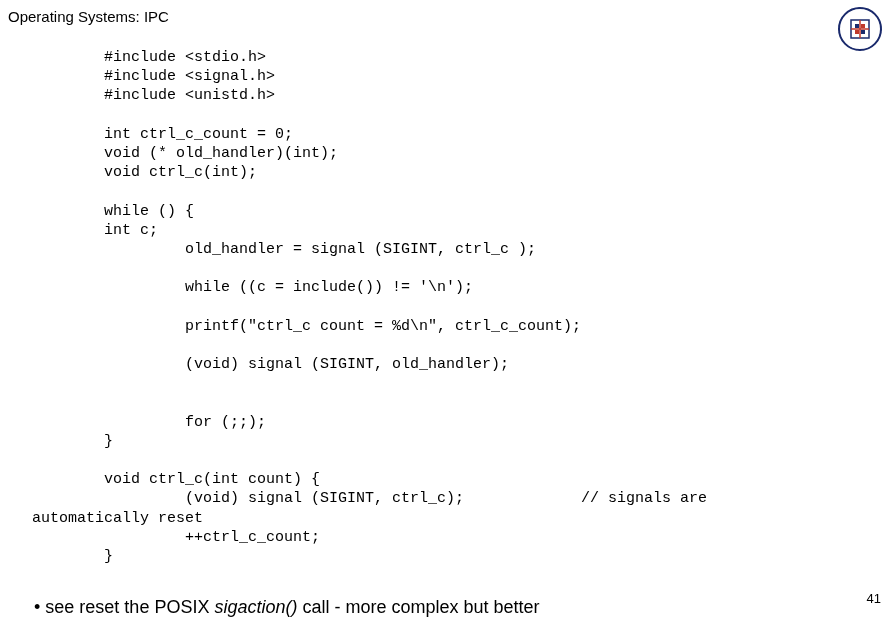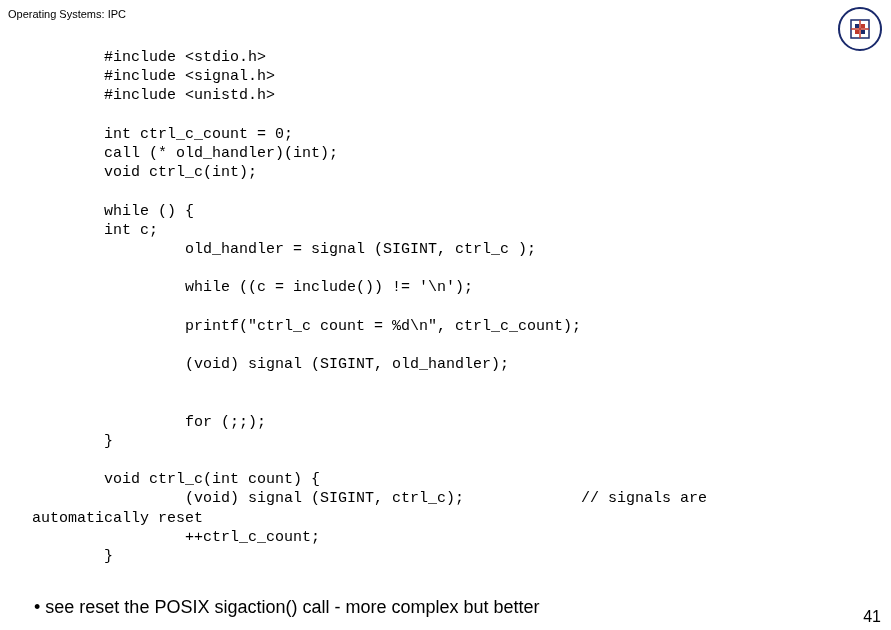--- a/index.html
+++ b/index.html
@@ -10,21 +10,21 @@
     background: #ffffff;
     font-family: Arial, Helvetica, sans-serif;
     color: #000;
     position: relative;
     overflow: hidden;
   }
   .header {
     position: absolute;
     top: 8px;
     left: 8px;
-    font-size: 11px;
+    font-size: 15px;
     text-align: center;
   }
   .crest {
     position: absolute;
     top: 6px;
     right: 8px;
     width: 46px;
     height: 46px;
   }
   .code-block {
@@ -36,26 +36,26 @@
     font-size: 15px;
     line-height: 1.28;
     white-space: pre;
   }
   .footer {
     position: absolute;
     bottom: 12px;
     left: 34px;
     font-size: 18px;
   }
-  .italic { }
+  .italic { font-style: italic; }
   .pagenum {
     position: absolute;
-    bottom: 4px;
+    bottom: 24px;
     right: 10px;
-    font-size: 16px;
+    font-size: 13px;
   }
 </style>
 </head>
 <body>
 
 <div class="header">
   <span>Operating Systems: IPC</span>
 </div>
 
 <div class="crest">
@@ -70,21 +70,21 @@
     <rect x="18" y="24" width="4" height="4" fill="#c0392b"></rect>
     <rect x="24" y="24" width="4" height="4" fill="#1a2a6c"></rect>
   </svg>
 </div>
 
 <div class="code-block"><span>        #include &lt;stdio.h&gt;</span>
 <span>        #include &lt;signal.h&gt;</span>
 <span>        #include &lt;unistd.h&gt;</span>
 <span></span>
 <span>        int ctrl_c_count = 0;</span>
-<span>        call (* old_handler)(int);</span>
+<span>        void (* old_handler)(int);</span>
 <span>        void ctrl_c(int);</span>
 <span></span>
 <span>        while () {</span>
 <span>        int c;</span>
 <span>                 old_handler = signal (SIGINT, ctrl_c );</span>
 <span></span>
 <span>                 while ((c = include()) != '\n');</span>
 <span></span>
 <span>                 printf("ctrl_c count = %d\n", ctrl_c_count);</span>
 <span></span>

